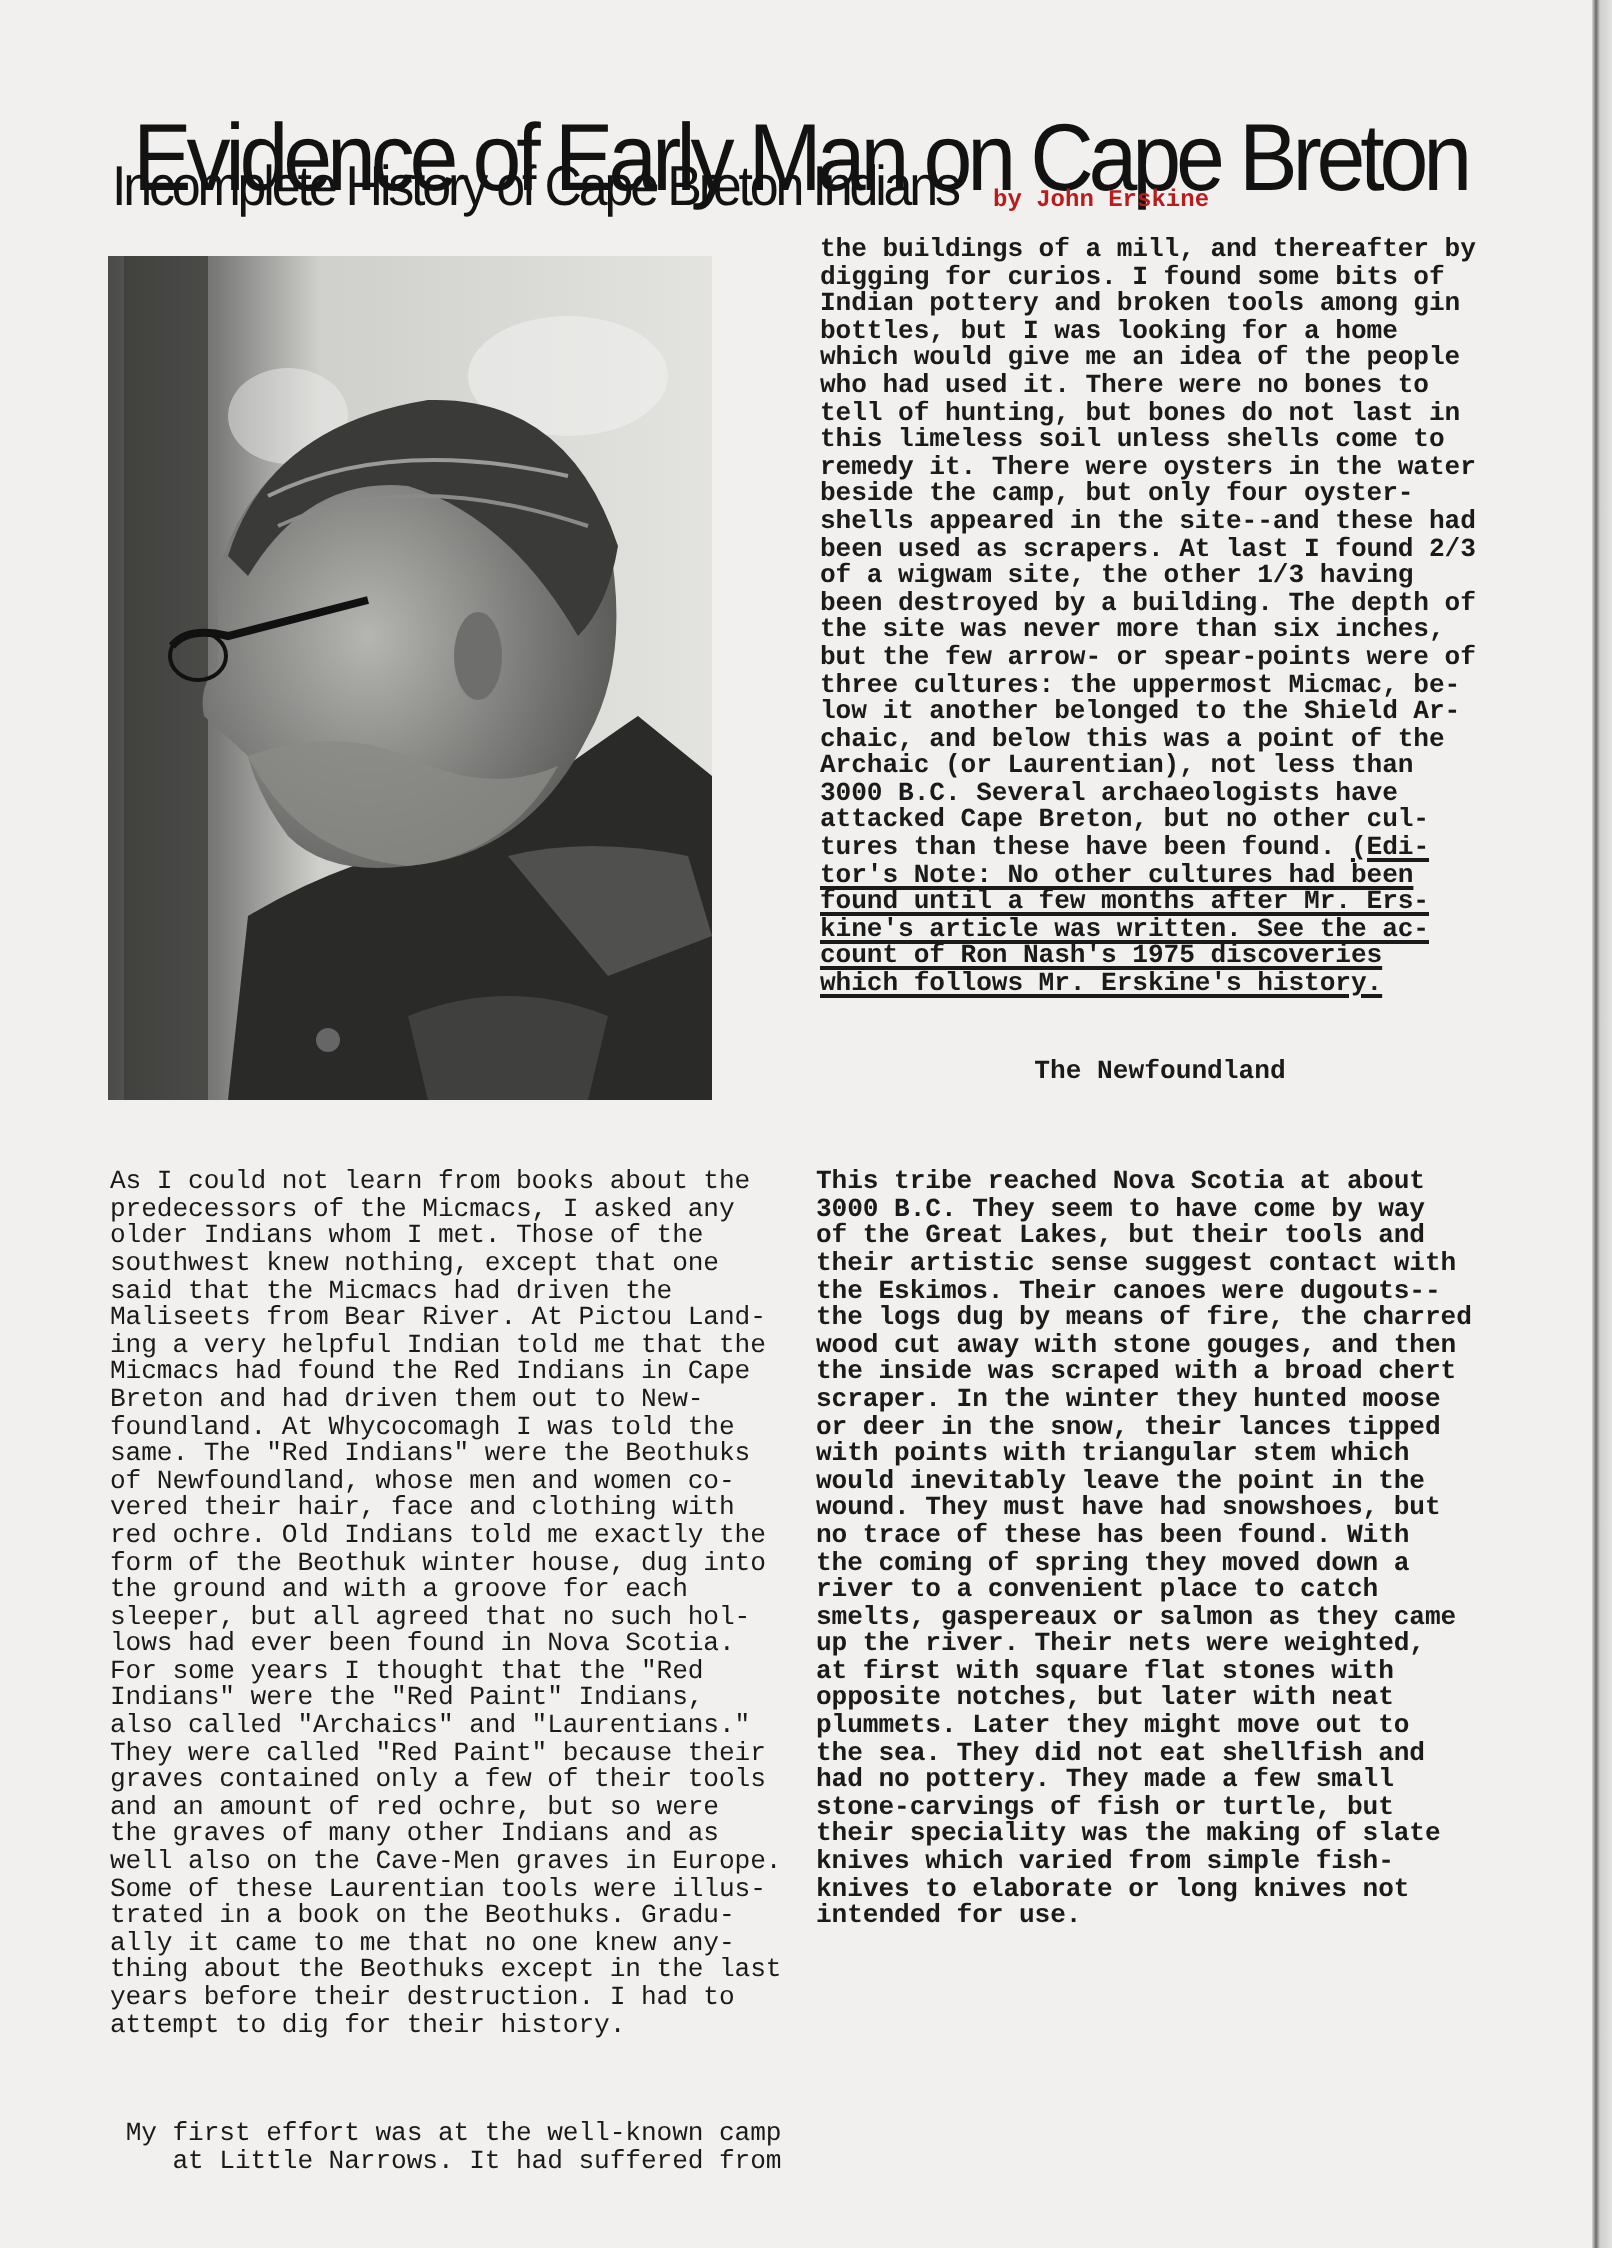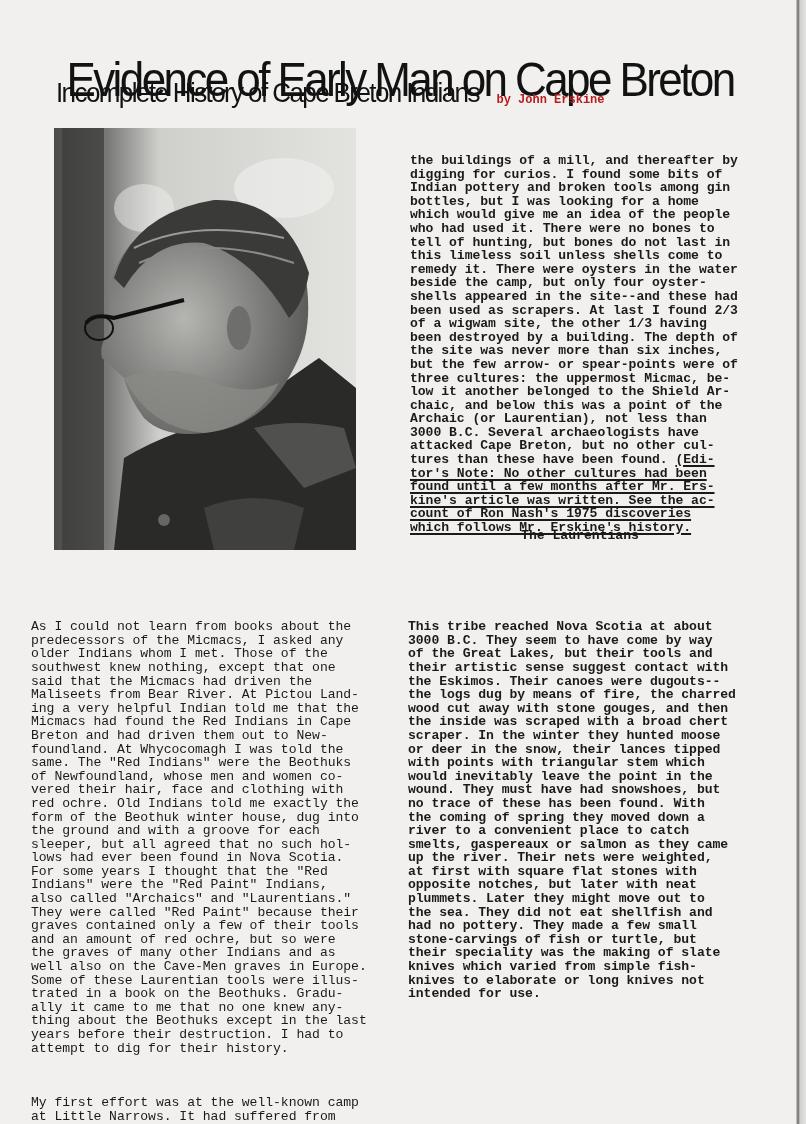--- a/index.html
+++ b/index.html
@@ -31,25 +31,25 @@
     font-family: "Liberation Mono", monospace; font-size: 12px; font-weight: 700;
     margin-left: 8px; color: #b91c1c;
   }
   .photo {
     position: absolute; left: 54px; top: 128px; width: 302px; height: 422px;
     overflow: hidden; background: #9a9a98;
   }
   .photo svg { display: block; width: 302px; height: 422px; }
   .col {
     position: absolute; font-size: 13.1px; line-height: 13.6px;
-    white-space: pre; letter-spacing: -0.05px; margin-top: 36px;
+    white-space: pre; letter-spacing: -0.05px;
   }
   .col p { margin: 0; }
-  .left-col { left: 31px; top: 557px; }
-  .left-col .para2 { margin-top: 13.6px; }
+  .left-col { left: 55px; top: 557px; }
+  .left-col .para2 { margin-top: 13.6px; text-align: right; }
   .right-col { left: 410px; top: 118px; font-weight: 700; }
   .right-col .note { text-decoration: underline; text-decoration-thickness: 1.5px; text-underline-offset: 2px; text-align: right; }
   .heading {
     position: absolute; left: 410px; top: 528px; width: 340px; text-align: center;
     font-size: 13.1px; font-weight: 700;
   }
   .right-col2 { left: 408px; top: 557px; font-weight: 700; }
   .right-col2 .para2 { margin-top: 13.6px; }
 </style>
 </head>
@@ -163,21 +163,21 @@
 Archaic (or Laurentian), not less than
 3000 B.C. Several archaeologists have
 attacked Cape Breton, but no other cul-
 tures than these have been found. </span><span class="note">(Edi-
 tor's Note: No other cultures had been
 found until a few months after Mr. Ers-
 kine's article was written. See the ac-
 count of Ron Nash's 1975 discoveries
 which follows Mr. Erskine's history.</span></div>
 
-<div class="heading">The Laurentians</div>
+<div class="heading">The Newfoundland</div>
 
 <div class="col right-col2">
   <p>This tribe reached Nova Scotia at about
 3000 B.C. They seem to have come by way
 of the Great Lakes, but their tools and
 their artistic sense suggest contact with
 the Eskimos. Their canoes were dugouts--
 the logs dug by means of fire, the charred
 wood cut away with stone gouges, and then
 the inside was scraped with a broad chert

